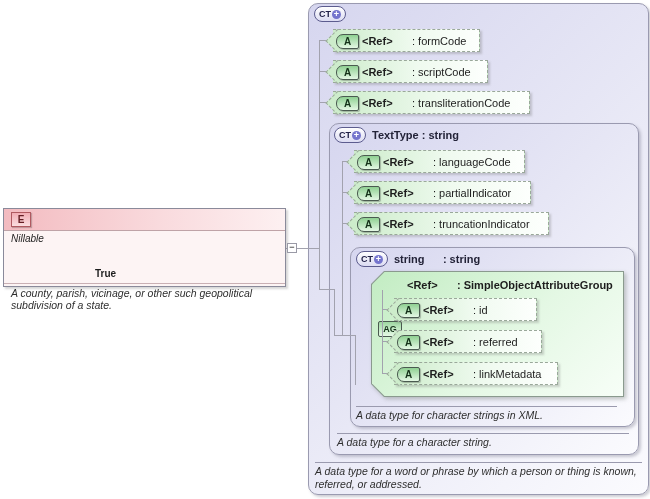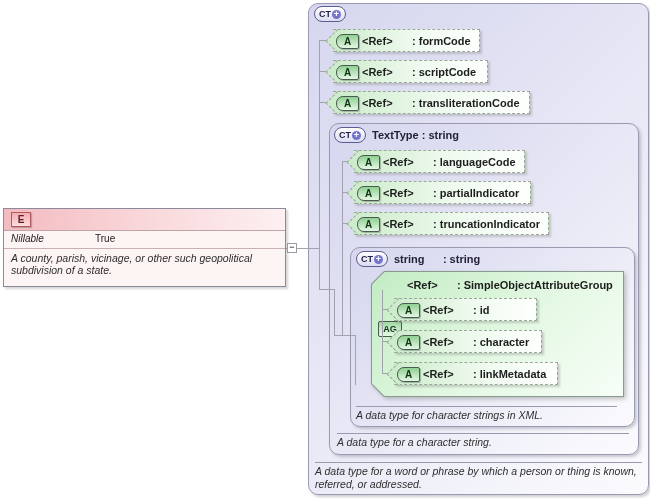--- a/index.html
+++ b/index.html
@@ -42,21 +42,21 @@
   .attr-tag > span { position:absolute; z-index:1; }
   .a-icon {
     left:3px; top:4px; width:21px; height:13px;
     border:1px solid #4a5a50; border-radius:7px 2px 2px 7px;
     background:linear-gradient(#8fd092,#e4f8e4);
     font-weight:bold; font-size:10px; color:#143019;
     display:flex; align-items:center; justify-content:center;
     box-shadow:1px 1px 1px rgba(0,0,0,.25);
   }
   .tag-ref  { left:29px; top:5px; font-weight:bold; font-size:11px; color:#1d1d1d; }
-  .tag-name { left:79px; top:5px; font-weight:bold; font-size:11px; color:#1d1d1d; white-space:pre; }
+  .tag-name { left:79px; top:5px; font-weight:normal; font-size:11px; color:#1d1d1d; white-space:pre; }
   
   .ag-shell { position:absolute; filter:drop-shadow(2px 2px 2px rgba(100,110,100,.4)); }
   .ag-border { position:absolute; inset:0;
     background:#8a9a8e;
     clip-path:polygon(13px 0,100% 0,100% 100%,13px 100%,0 calc(100% - 13px),0 13px); }
   .ag-fill { position:absolute; inset:1px;
     background:linear-gradient(135deg,#c2ecc2 0%,#e4f8e4 55%,#f7fef7 100%);
     clip-path:polygon(12.5px 0,100% 0,100% 100%,12.5px 100%,0 calc(100% - 12.5px),0 12.5px); }
   .ag-icon {
     position:absolute; left:7px; top:6px; width:22px; height:14px;
@@ -85,21 +85,21 @@
     width:18px; height:13px; flex:0 0 auto;
     border:1px solid #b05a60; background:linear-gradient(#f2adb4,#fadddf);
     font-weight:bold; font-size:10px; color:#641d23;
     display:flex; align-items:center; justify-content:center;
     box-shadow:1px 1px 1px rgba(0,0,0,.2);
   }
   .el-title { font-weight:bold; font-size:11px; color:#2b2b2b; white-space:nowrap; }
   .el-props { padding:2px 0 3px 7px; border-bottom:1px solid #c9b0b4; }
   .el-prop-row { display:flex; font-size:10px; line-height:12px; }
   .el-prop-label { width:84px; font-style:italic; color:#1d1d1d; flex:0 0 auto; }
-  .el-prop-value { font-weight:normal; color:#1d1d1d; }
+  .el-prop-value { font-weight:bold; color:#1d1d1d;margin-top:35px; }
   .el-anno { padding:3px 7px; font-style:italic; font-size:10.5px; line-height:12px; color:#2e2e2e; }
   
   .tl { position:absolute; background:#a2a2ae; }
   .tl.h { height:1px; } .tl.v { width:1px; }
   .toggle {
     position:absolute; left:287px; top:243px; width:10px; height:10px;
     border:1px solid #9a9aa6; background:#fff; box-sizing:border-box;
     font-size:9px; line-height:7px; text-align:center; color:#555; font-weight:bold;
   }
 </style>
@@ -193,21 +193,21 @@
   </div>
 
   <div class="attr-tag" style="left:394px;top:298px;width:143px;">
     <span class="a-icon">A</span>
     <span class="tag-ref">&lt;Ref&gt;</span>
     <span class="tag-name">: id</span>
   </div>
   <div class="attr-tag" style="left:394px;top:330px;width:148px;">
     <span class="a-icon">A</span>
     <span class="tag-ref">&lt;Ref&gt;</span>
-    <span class="tag-name">: character</span>
+    <span class="tag-name">: referred</span>
   </div>
   <div class="attr-tag" style="left:394px;top:362px;width:164px;">
     <span class="a-icon">A</span>
     <span class="tag-ref">&lt;Ref&gt;</span>
     <span class="tag-name">: linkMetadata</span>
   </div>
 
   <div class="anno-line" style="left:356px;top:406px;width:261px;"></div>
   <div class="anno-text" style="left:356px;top:409px;width:264px;">A data type for character strings in XML.</div>
 

